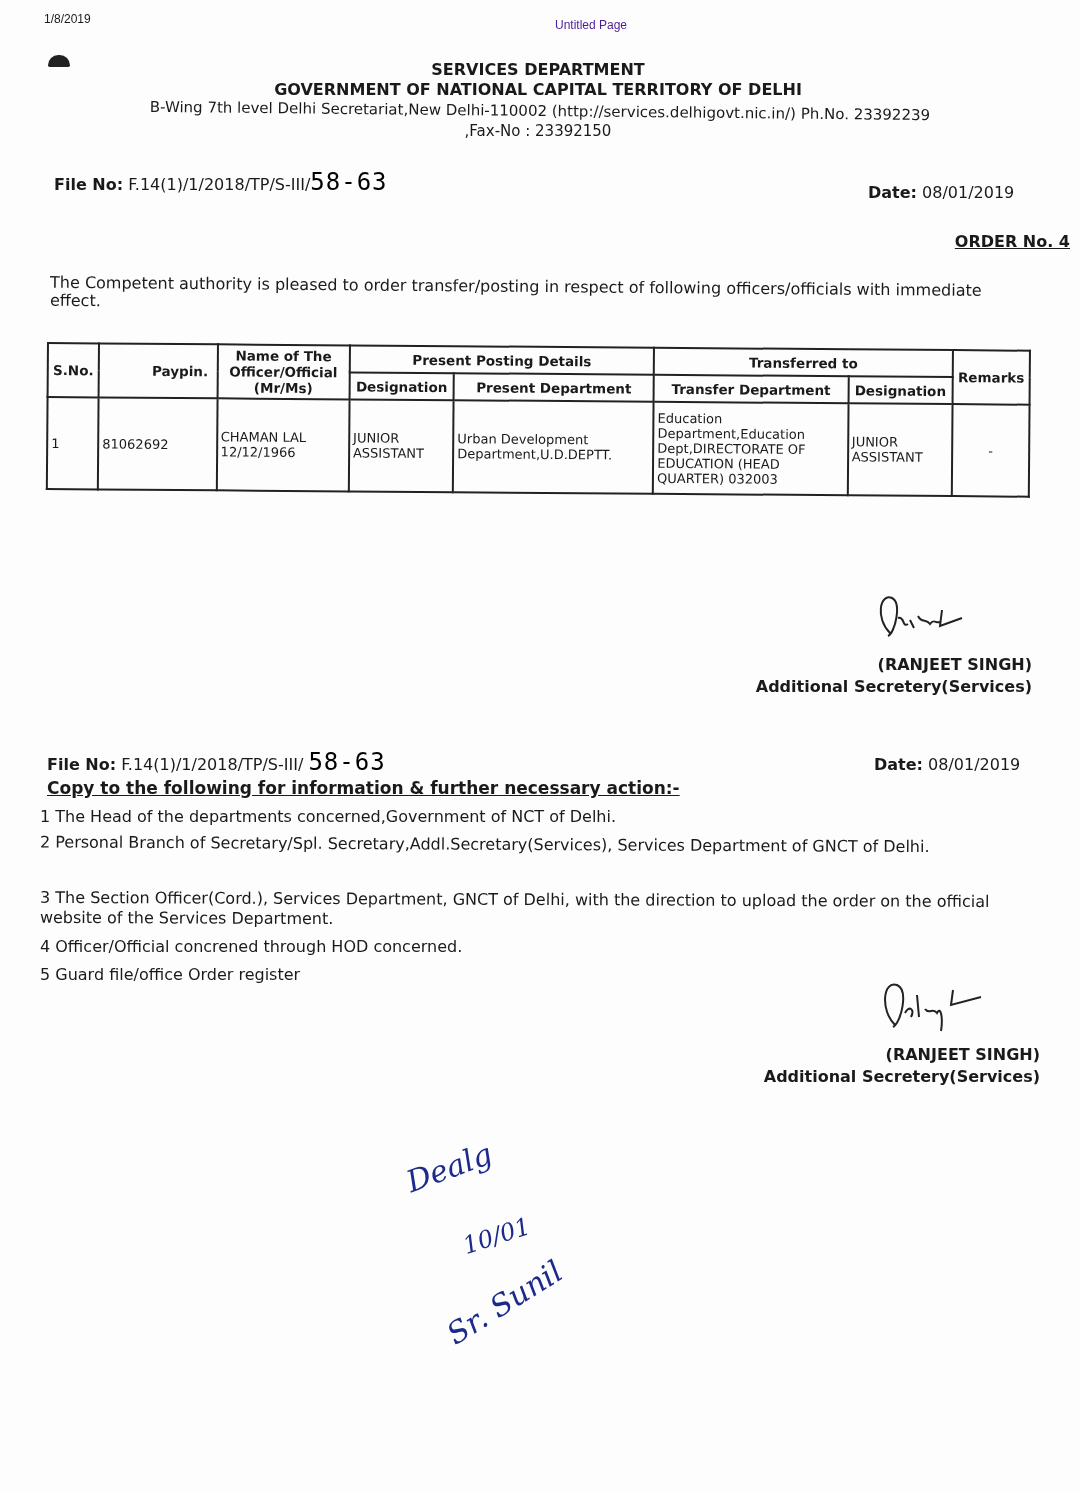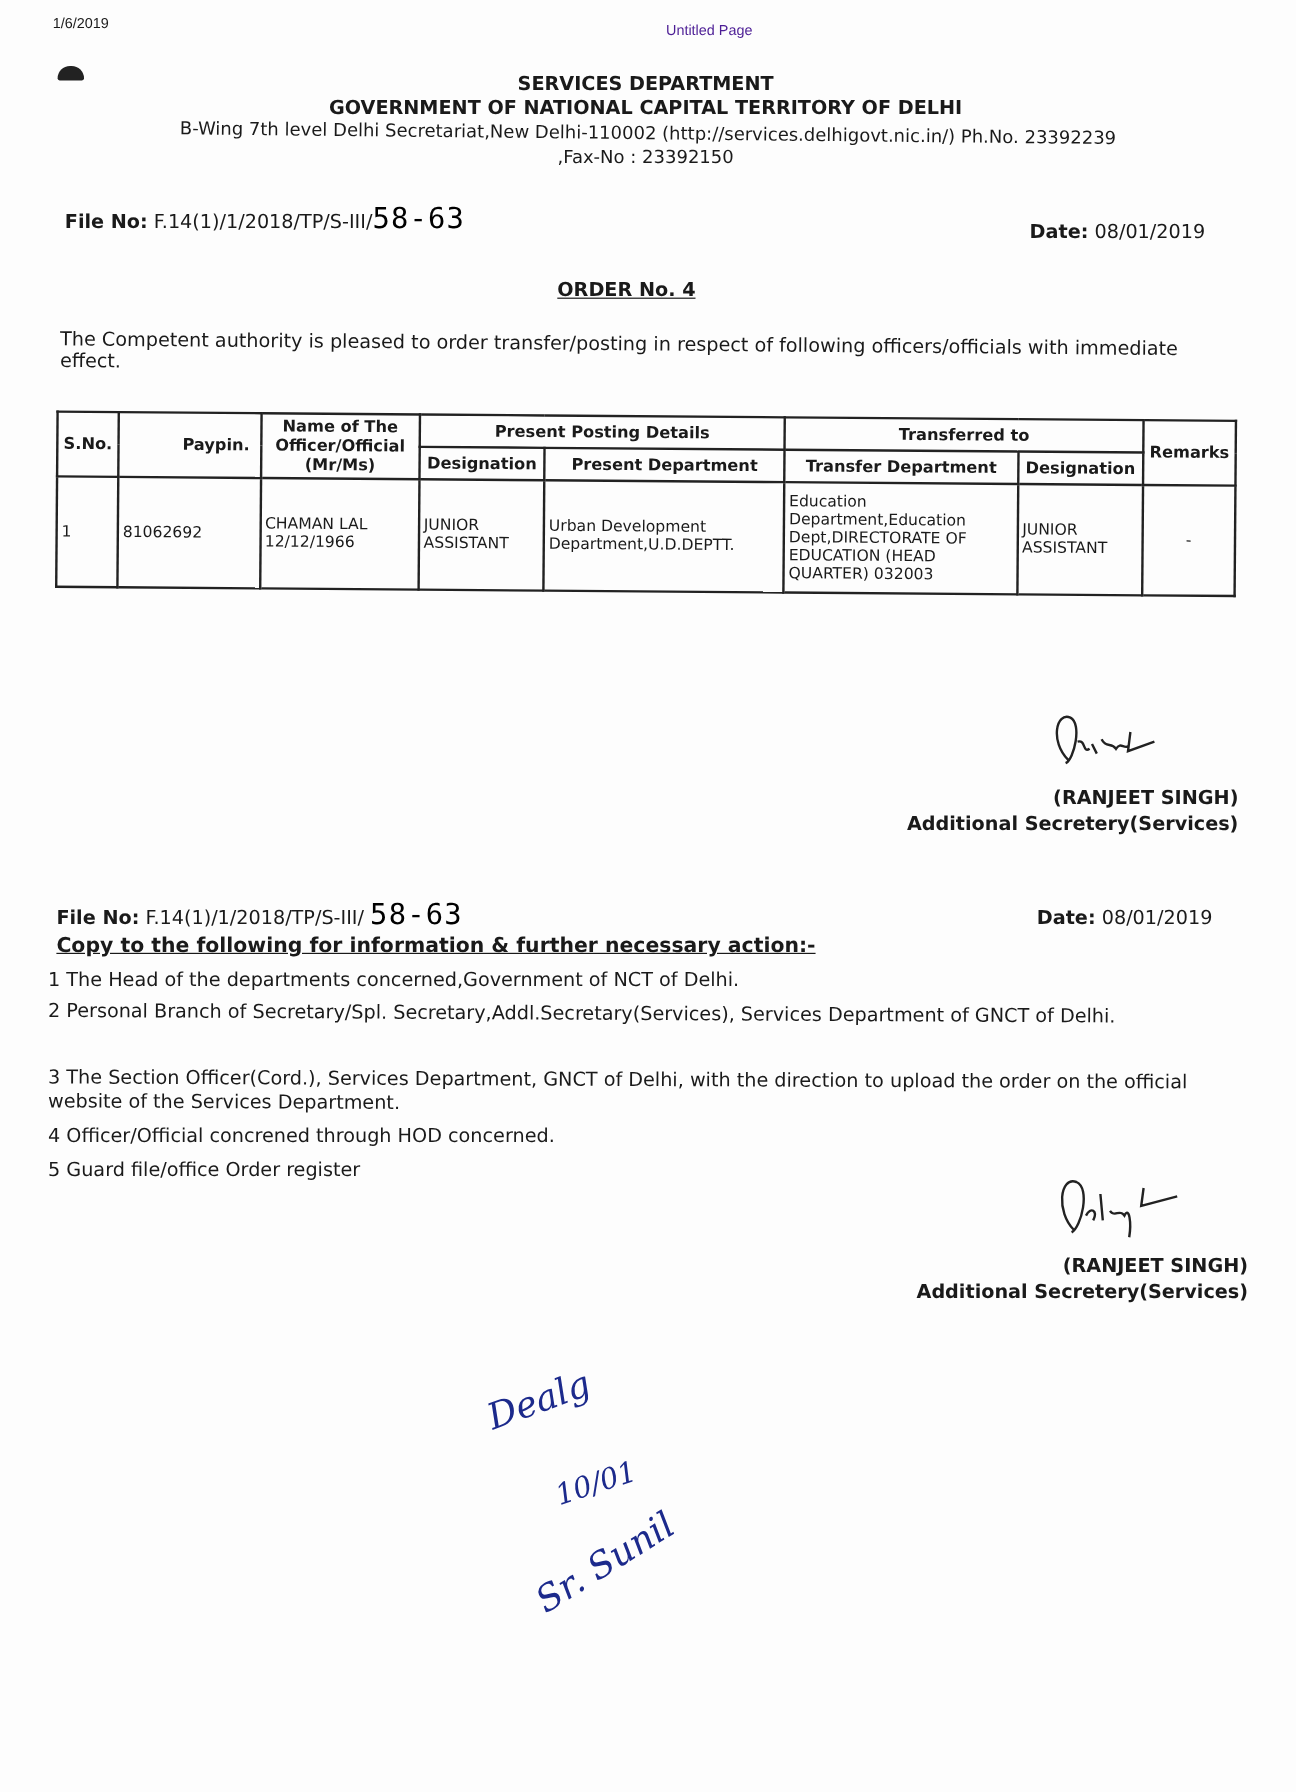--- a/index.html
+++ b/index.html
@@ -12,40 +12,40 @@
   .page-title { left:555px; top:18px; font-size:12px; font-family:"Liberation Sans", sans-serif; color:#4c1d95; }
   .punch { left:48px; top:55px; width:22px; height:12px; border-radius:12px 12px 2px 2px; background:#222; }
   .hdr { left:0; width:1076px; text-align:center; font-weight:bold; }
   .hdr1 { top:60px; font-size:16px; }
   .hdr2 { top:80px; font-size:16px; }
   .hdr3 { top:102px; font-size:15px; font-weight:normal; transform:rotate(0.6deg); left:10px; width:1060px; }
   .hdr4 { top:122px; font-size:15px; font-weight:normal; }
   .fileno { font-size:16px; }
   .fileno b { font-weight:bold; }
   .hand { font-family:"DejaVu Sans Mono", monospace; font-size:24px; color:#000000; letter-spacing:1px; }
-  .date { font-size:16px; }
-  .order-title { left:0; width:1044px; text-align:center; top:232px; font-size:16px; font-weight:bold; text-decoration:underline; }
+  .date { font-size:16px;margin-left:10px; }
+  .order-title { left:0; width:1044px; text-align:right; top:232px; font-size:16px; font-weight:bold; text-decoration:underline;padding-left:26px; }
   .intro { left:50px; top:278px; width:970px; font-size:16px; line-height:18px; transform:rotate(0.5deg); }
   table.transfer {
     position:absolute; left:47px; top:342px; width:984px; border-collapse:collapse;
     transform:rotate(0.45deg); transform-origin:left top; font-size:13px;
   }
   table.transfer th, table.transfer td { border:2px solid #222; padding:2px 3px; }
   table.transfer th { font-weight:bold; text-align:center; font-size:13.5px; }
   table.transfer td { vertical-align:middle; font-size:13px; line-height:15px; }
   .sig { color:#222; }
   .sig-block { text-align:right; font-weight:bold; font-size:16px; line-height:22px; }
   .copy-title { left:47px; top:778px; font-size:17px; font-weight:bold; text-decoration:underline; }
   .copy-item { left:40px; font-size:16px; line-height:20px; width:990px; }
   .ink { color:#1c2a8c; }
 </style>
 </head>
 <body>
 
-<div class="abs print-date">1/6/2019</div>
+<div class="abs print-date">1/8/2019</div>
 <div class="abs page-title">Untitled Page</div>
 <div class="abs punch"></div>
 
 <div class="abs hdr hdr1">SERVICES DEPARTMENT</div>
 <div class="abs hdr hdr2">GOVERNMENT OF NATIONAL CAPITAL TERRITORY OF DELHI</div>
 <div class="abs hdr hdr3">B-Wing 7th level Delhi Secretariat,New Delhi-110002 (http://services.delhigovt.nic.in/) Ph.No. 23392239</div>
 <div class="abs hdr hdr4">,Fax-No : 23392150</div>
 
 <div class="abs fileno" style="left:54px; top:168px;">
   <b>File No:</b>

